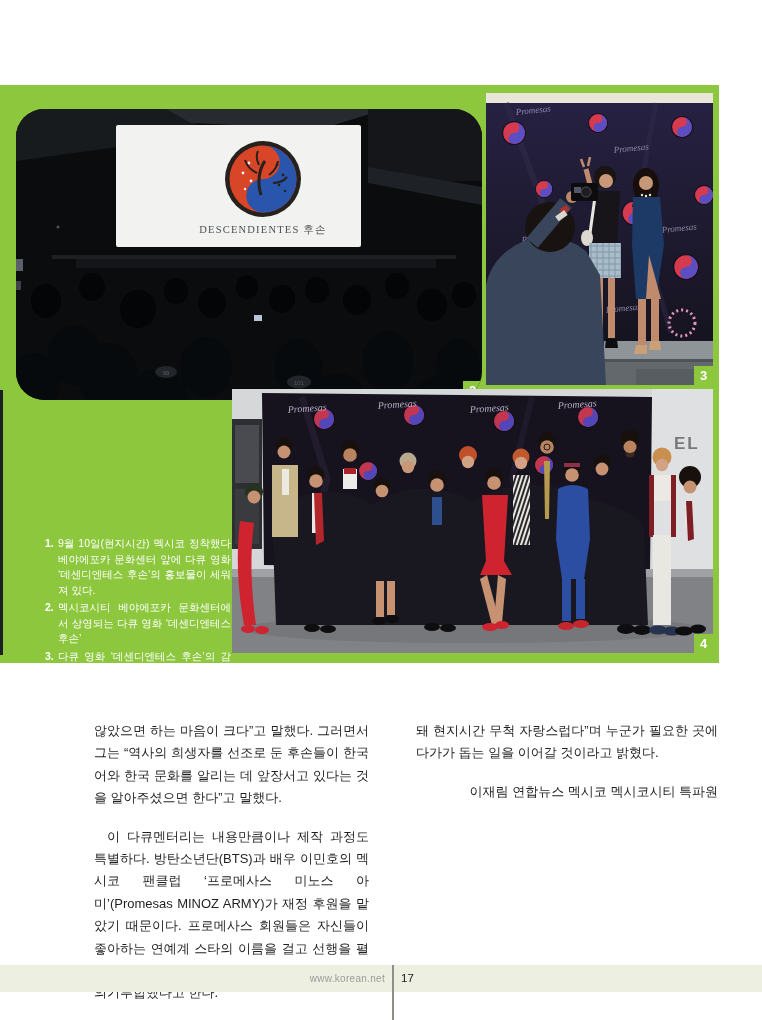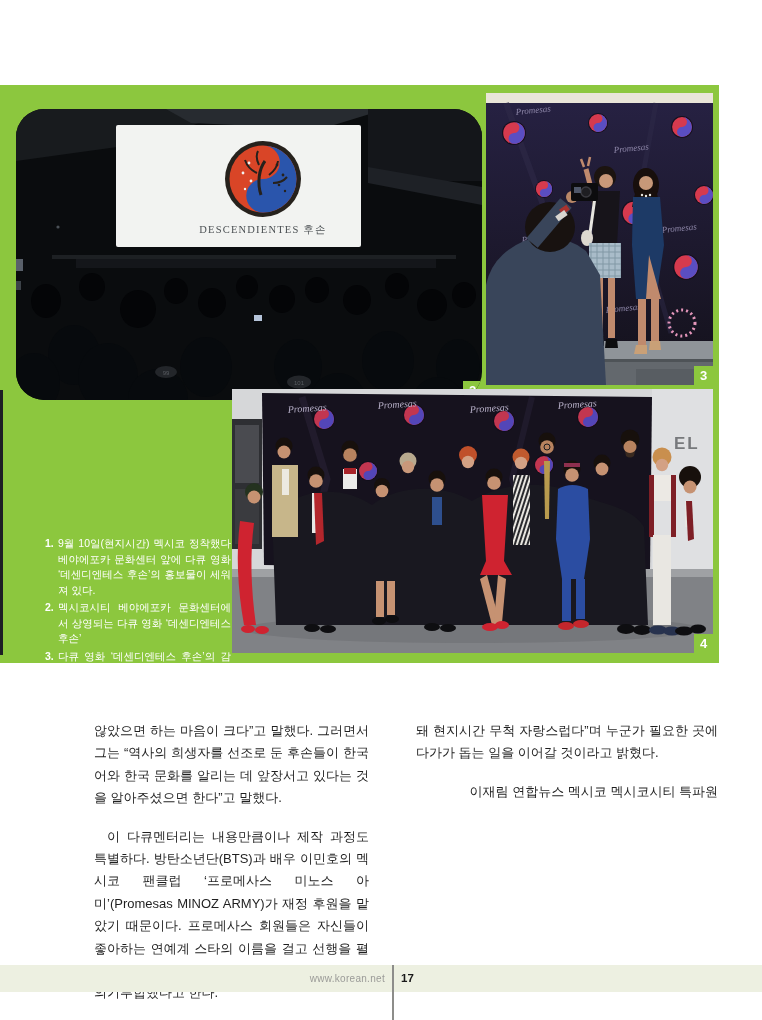--- a/index.html
+++ b/index.html
@@ -30,21 +30,21 @@
   .endmark{display:inline-block;vertical-align:-2px;margin-left:4px;width:13px;height:13px;
            background:linear-gradient(135deg,#56b9e4,#8cc73e,#f6c020,#ef7d22);padding:1.5px;box-sizing:border-box;}
   .endmark i{display:flex;width:100%;height:100%;background:#fff;color:#2277cc;font-style:normal;
              font-size:8.5px;font-weight:bold;align-items:center;justify-content:center;}
   
   .footer-band{position:absolute;left:0;top:965px;width:762px;height:27px;background:#edf0e1;}
   .footer-site{position:absolute;right:377px;top:965px;height:27px;line-height:27px;
                font-size:10px;color:#9b9b98;letter-spacing:.3px;}
   .footer-rule{position:absolute;left:392px;top:965px;width:1.5px;height:55px;background:#8d8d8a;}
   .footer-page{position:absolute;left:401px;top:965px;height:27px;line-height:27px;
-               font-size:11.5px;font-weight:bold;color:#191919;}
+               font-size:11.5px;font-weight:normal;color:#191919;}
   .serif{font-family:"Liberation Serif","DejaVu Serif",serif;}
 </style>
 </head>
 <body>
 
 <div class="page">
 
   <div class="green-band"></div>
 
   <div class="photo photo1-sliver"></div>

